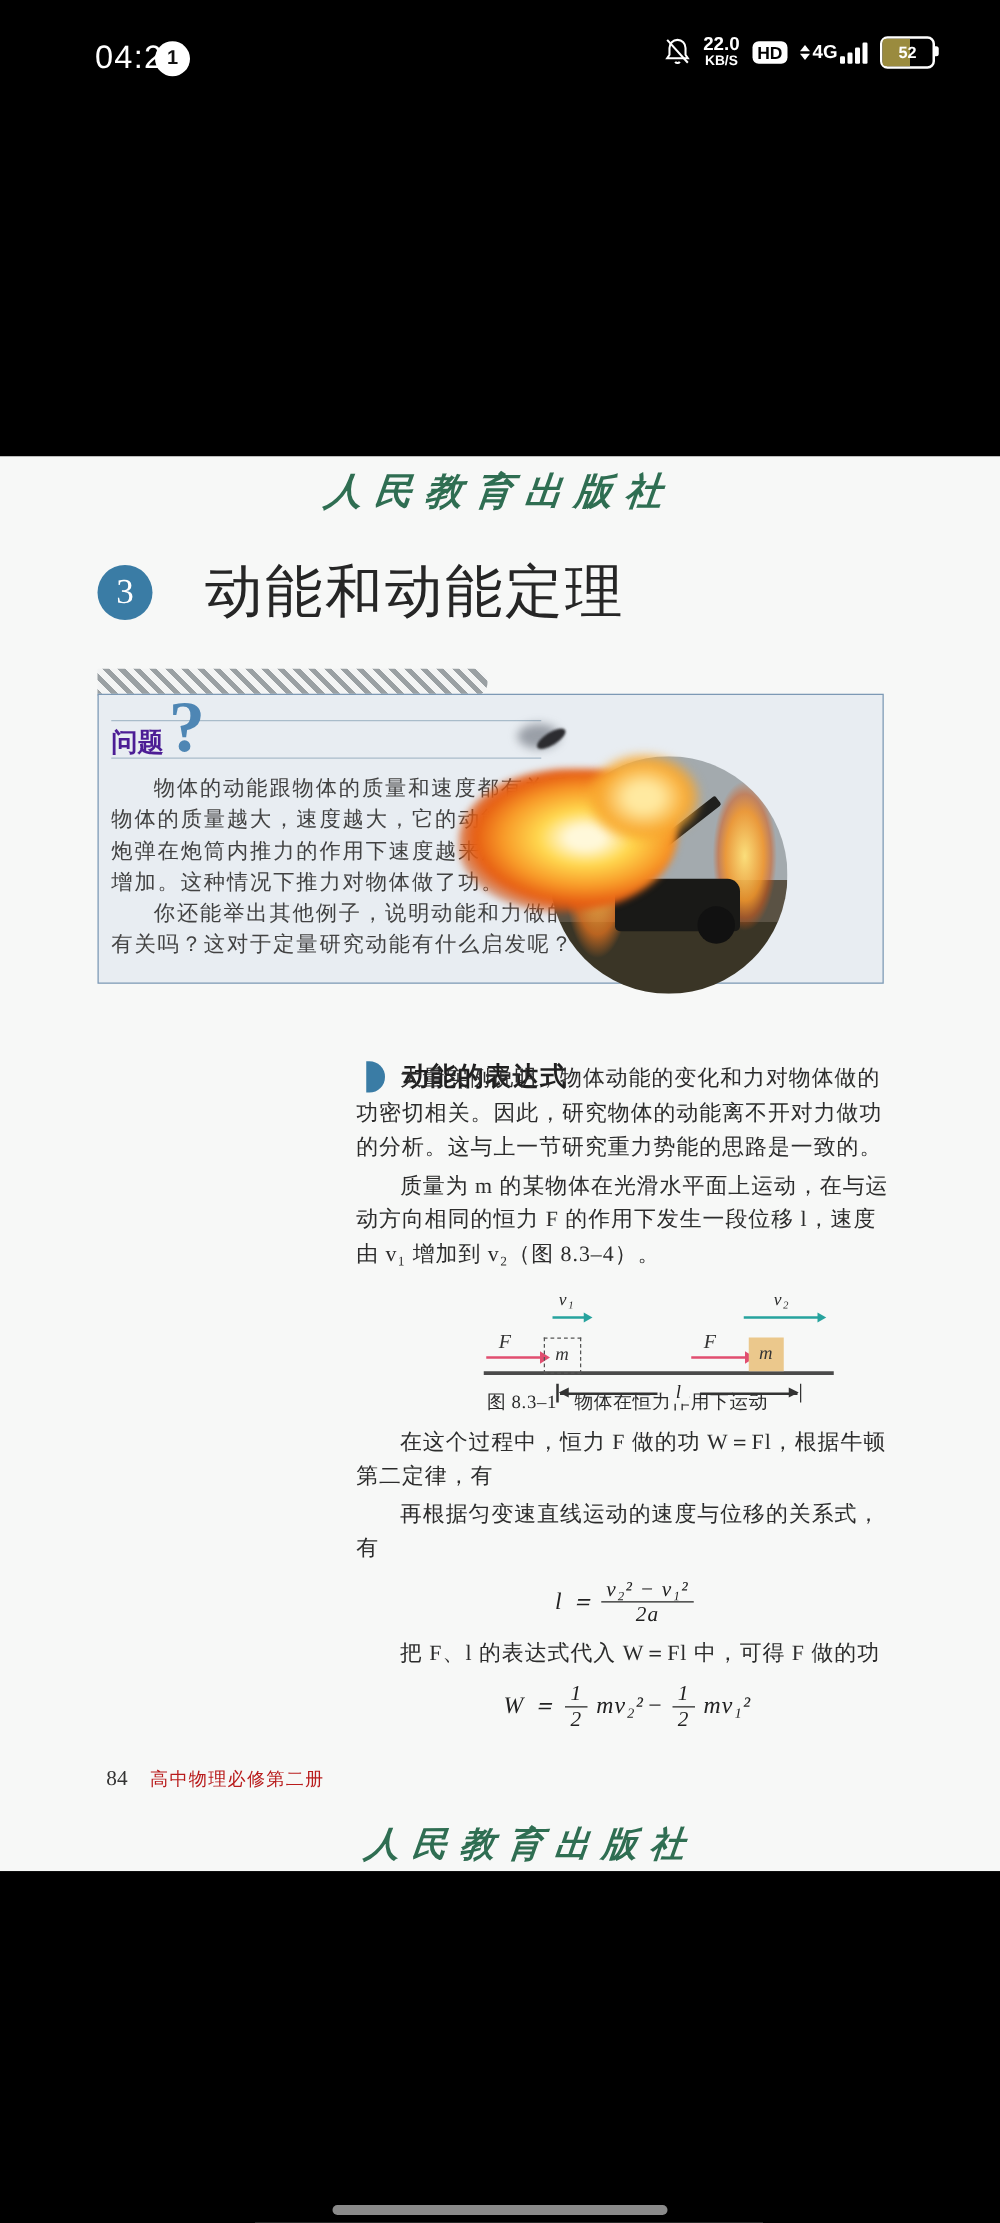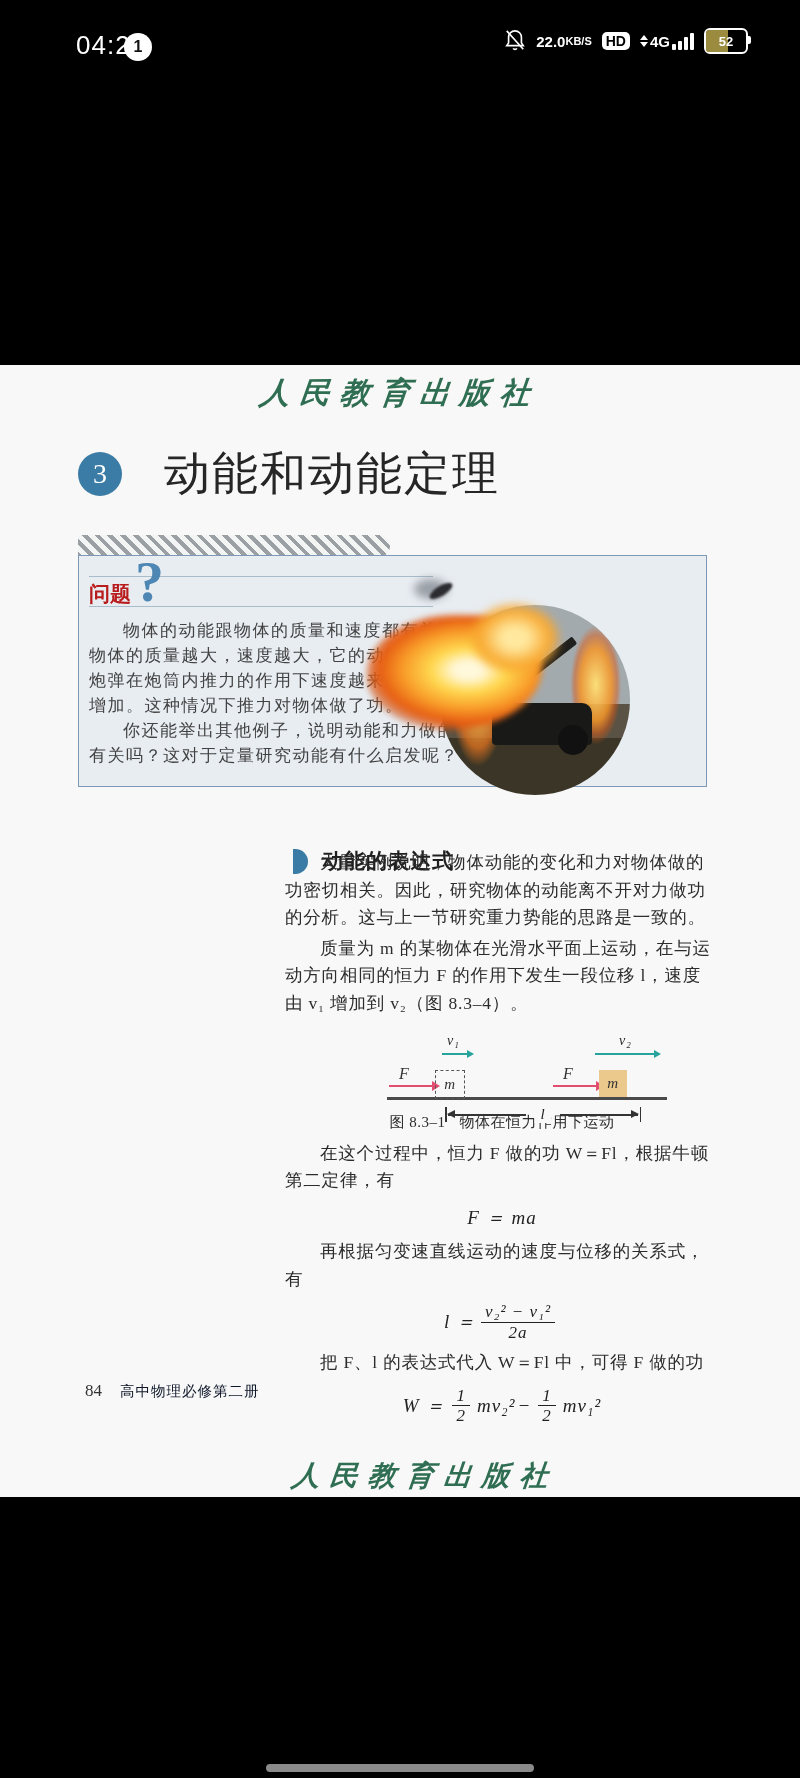--- a/index.html
+++ b/index.html
@@ -7,21 +7,21 @@
           font-family:"Liberation Serif","DejaVu Serif",serif;}
 
   
   .status-bar{position:absolute;left:0;top:0;width:800px;height:70px;color:#fff;
               font-family:"Liberation Sans","DejaVu Sans",sans-serif;}
   .sb-time{position:absolute;left:76px;top:30px;font-size:26px;letter-spacing:1px;}
   .sb-badge{position:absolute;left:124px;top:33px;width:28px;height:28px;border-radius:50%;
             background:#fff;color:#111;font-size:16px;font-weight:bold;
             display:flex;align-items:center;justify-content:center;}
   .sb-right{position:absolute;right:52px;top:28px;display:flex;align-items:center;gap:10px;}
-  .sb-speed{display:flex;flex-direction:row;align-items:center;line-height:1;}
+  .sb-speed{display:flex;flex-direction:column;align-items:center;line-height:1;}
   .sb-speed .v{font-size:15px;font-weight:bold;}
   .sb-speed .u{font-size:11px;font-weight:bold;margin-top:1px;}
   .sb-hd{background:#fff;color:#000;font-size:14px;font-weight:bold;border-radius:5px;
          padding:2px 4px;line-height:1;}
   .sb-net{display:flex;align-items:center;gap:2px;}
   .updown{display:flex;flex-direction:column;gap:2px;}
   .updown i{display:block;width:0;height:0;border-left:4px solid transparent;border-right:4px solid transparent;}
   .updown .up{border-bottom:5px solid #fff;}
   .updown .dn{border-top:5px solid #fff;}
   .sb-4g{font-size:15px;font-weight:bold;}
@@ -50,21 +50,21 @@
 
   
   .zigzag{position:absolute;left:78px;top:170px;width:312px;height:22px;
           background:repeating-linear-gradient(45deg,#9aa0a3 0 4px,#f3f4f4 4px 9px);
           border-radius:0 12px 12px 0;}
   .problem-box{position:absolute;left:78px;top:190px;width:627px;height:230px;
                background:#e8edf2;border:1px solid #7d99b5;}
   .pb-line{position:absolute;height:1px;background:#a9bcca;left:10px;width:344px;}
   .pb-line1{top:20px;}
   .pb-line2{top:50px;}
-  .pb-label{position:absolute;left:10px;top:24px;font-size:21px;font-weight:bold;color:#b91c1c;
+  .pb-label{position:absolute;left:10px;top:24px;font-size:21px;font-weight:bold;color:#4c1d95;
             font-family:"Liberation Sans","DejaVu Sans",sans-serif;}
   .pb-q{position:absolute;left:56px;top:-8px;font-size:58px;font-weight:bold;color:#4e86b4;
         font-family:"Liberation Serif",serif;}
   .pb-text{position:absolute;left:10px;top:62px;width:402px;font-size:17px;line-height:25px;
            color:#424242;letter-spacing:1.5px;}
   .pb-text p{margin:0;text-indent:2em;}
 
   
   .photo-circle{position:absolute;left:440px;top:240px;width:190px;height:190px;border-radius:50%;
      background:
@@ -136,23 +136,23 @@
   
   .formula{display:flex;justify-content:center;align-items:center;font-style:italic;
            font-size:19px;color:#222;letter-spacing:1px;margin:9px 0 7px;text-indent:0;}
   .frac{display:inline-flex;flex-direction:column;align-items:center;font-size:17px;line-height:1.15;
         margin:0 5px;vertical-align:middle;}
   .frac .num{padding:0 4px;border-bottom:1.4px solid #222;}
   .frac .den{padding:0 4px;}
   .fw{gap:2px;}
 
   
-  .footer{position:absolute;left:85px;top:1016px;display:flex;align-items:baseline;gap:18px;}
+  .footer{position:absolute;left:85px;top:1048px;display:flex;align-items:baseline;gap:18px;}
   .pg-num{font-size:17px;color:#333;}
-  .book-title{font-size:14.5px;color:#0f172a;letter-spacing:1px;}
+  .book-title{font-size:14.5px;color:#b91c1c;letter-spacing:1px;}
 
   
   .bottom-area{position:absolute;left:0;top:1497px;width:800px;height:281px;background:#000;}
   .home-indicator{position:absolute;left:266px;top:267px;width:268px;height:8px;border-radius:4px;
                   background:#8a8a8a;}
 </style>
 </head>
 <body>
 
 <div class="screen">
@@ -254,21 +254,20 @@
           <span class="bar b-r"></span>
           <span class="ah ah-r"></span>
         </div>
       </div>
       <p class="fig-caption">
         <span>图 8.3–1</span><span class="gap"></span><span>物体在恒力作用下运动</span>
       </p>
 
       <p>在这个过程中，恒力 F 做的功 W＝Fl，根据牛顿第二定律，有</p>
 
-      <div class="formula">F ＝ ma</div>
 
       <p>再根据匀变速直线运动的速度与位移的关系式，有</p>
 
       <div class="formula">
         <span>l ＝</span>
         <span class="frac">
           <span class="num">v₂² − v₁²</span>
           <span class="den">2a</span>
         </span>
       </div>

